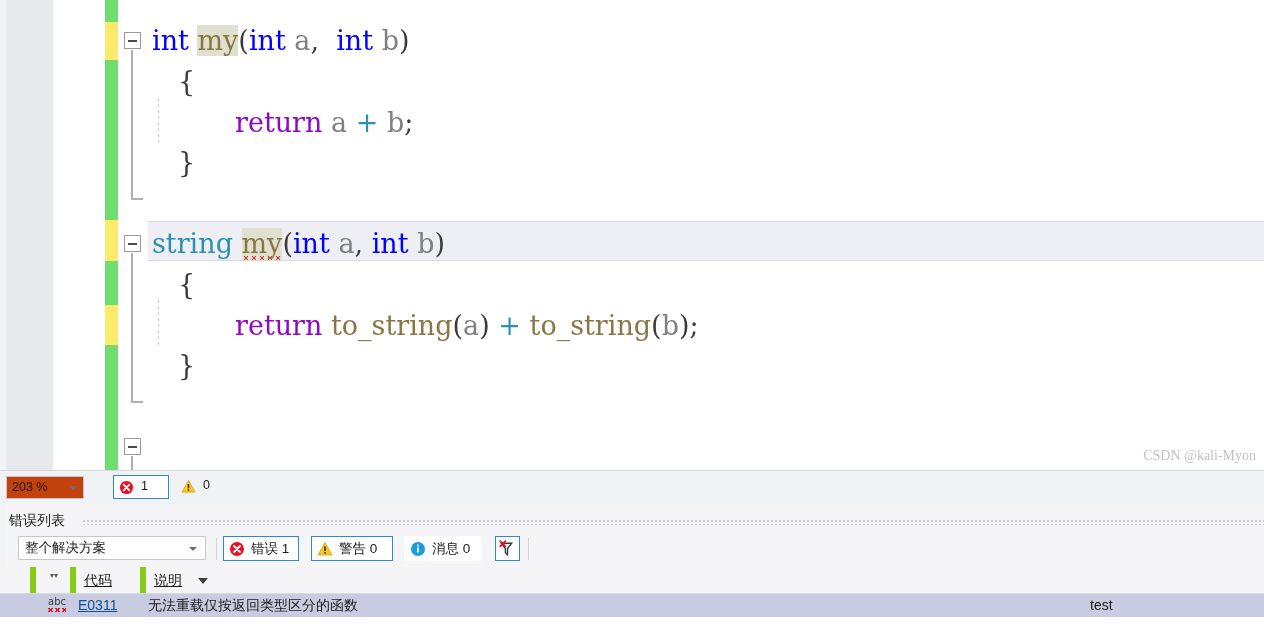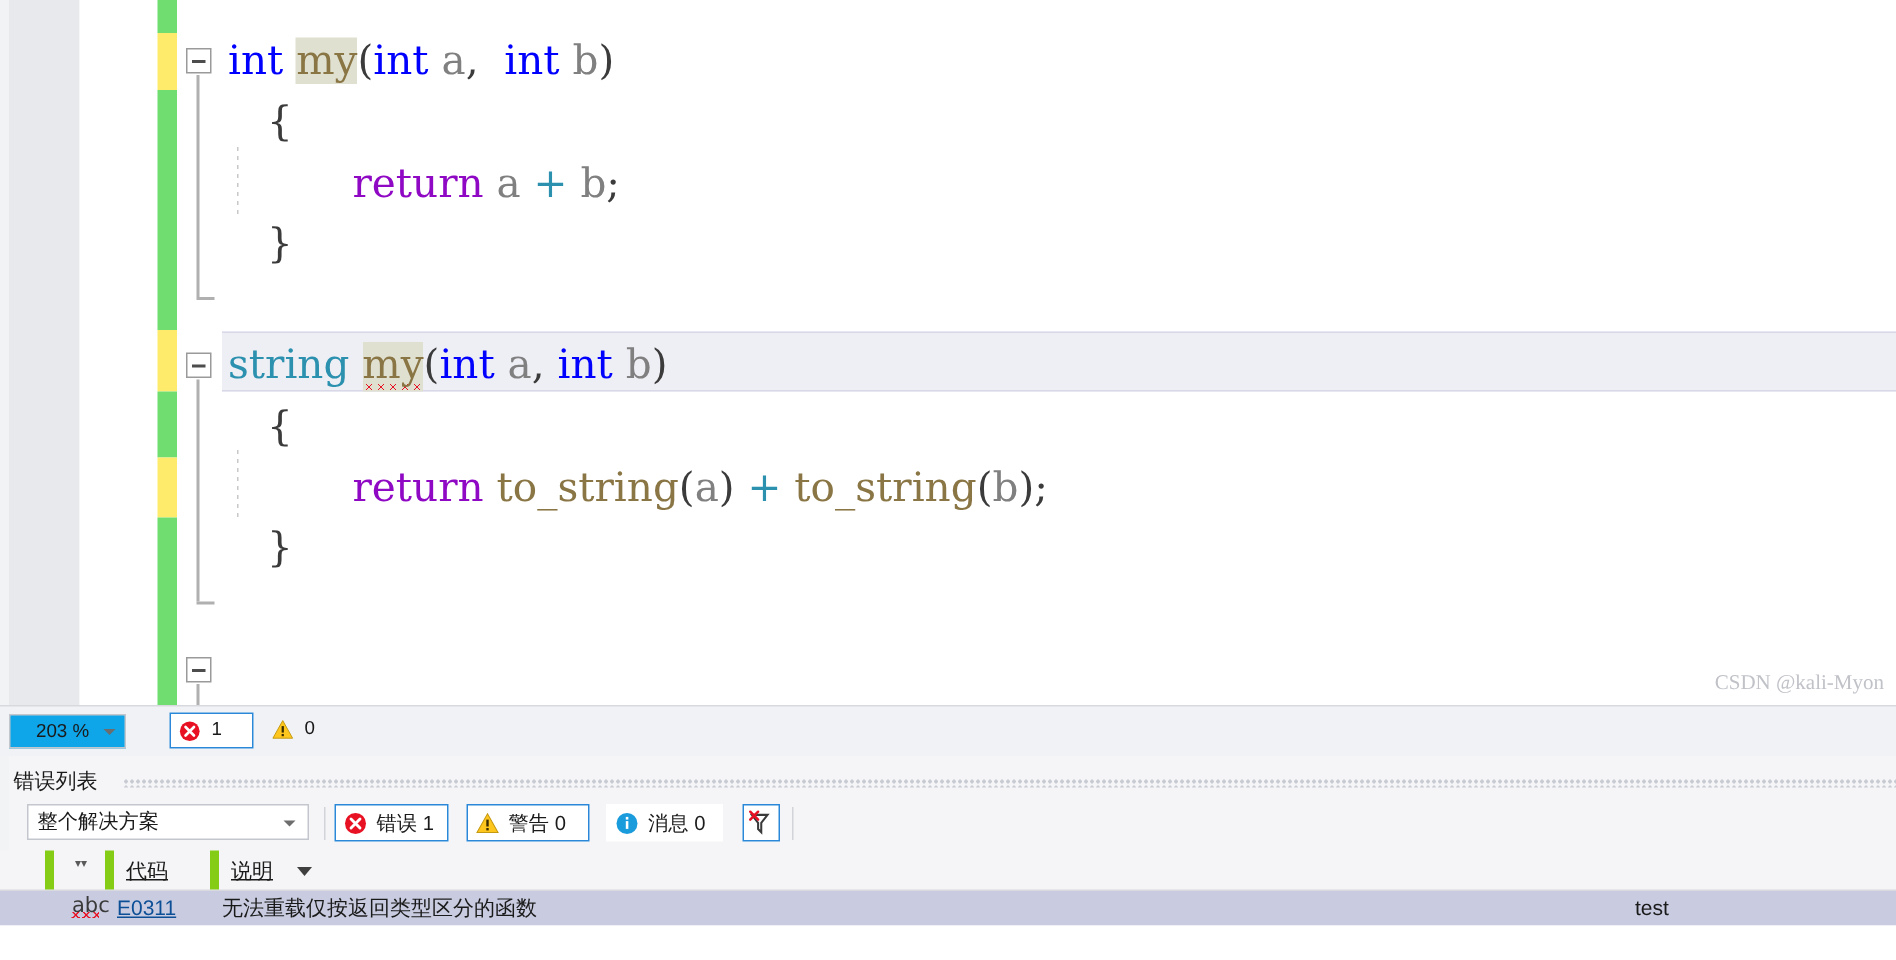--- a/index.html
+++ b/index.html
@@ -104,22 +104,22 @@
   }
 
   
   .statusbar {
     position: absolute; left: 0; top: 470px; width: 1264px; height: 34px;
     background: #f1f2f5; border-top: 1px solid #d7d9de;
     box-sizing: border-box;
   }
   .zoom-combo {
     position: absolute; left: 6px; top: 5px; width: 78px; height: 23px;
-    background: #0ea5e9; border: 1px solid #c3c6cc; box-sizing: border-box;
-    font-size: 12.5px; color: #1a1a1a; line-height: 21px; padding-left: 17px;
+    background: #c2410c; border: 1px solid #c3c6cc; box-sizing: border-box;
+    font-size: 12.5px; color: #1a1a1a; line-height: 21px; padding-left: 5px;
   }
   .zoom-combo .arw {
     position: absolute; right: 6px; top: 9px;
     border-left: 4px solid transparent; border-right: 4px solid transparent;
     border-top: 4px solid #6d6d6d;
   }
   .err-chip {
     position: absolute; left: 113px; top: 4px; width: 56px; height: 24px;
     border: 1px solid #2b88d8; background: #ffffff; box-sizing: border-box;
   }
@@ -213,21 +213,21 @@
   }
   .code-link {
     color: #0d4f96; text-decoration: underline;
   }
   .grid-rest {
     position: absolute; left: 0; top: 617px; width: 1264px; height: 23px;
     background: #ffffff;
   }
   .abc-ico {
     position: absolute; left: 48px; top: 596px;
-    font-size: 14px; color: #3a3a3a;
+    font-size: 10px; color: #3a3a3a;
     font-family: "DejaVu Sans", sans-serif;
   }
   .abc-squig {
     position: absolute; left: 47px; top: 608px; width: 19px; height: 4px;
     background-repeat: repeat-x;
     background-size: 7px 4px;
     background-image:
       linear-gradient(45deg, transparent 45%, #e81123 45%, #e81123 58%, transparent 58%),
       linear-gradient(-45deg, transparent 45%, #e81123 45%, #e81123 58%, transparent 58%);
   }

